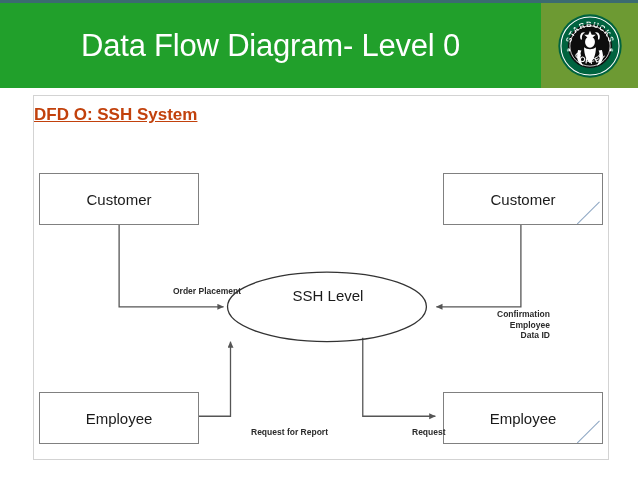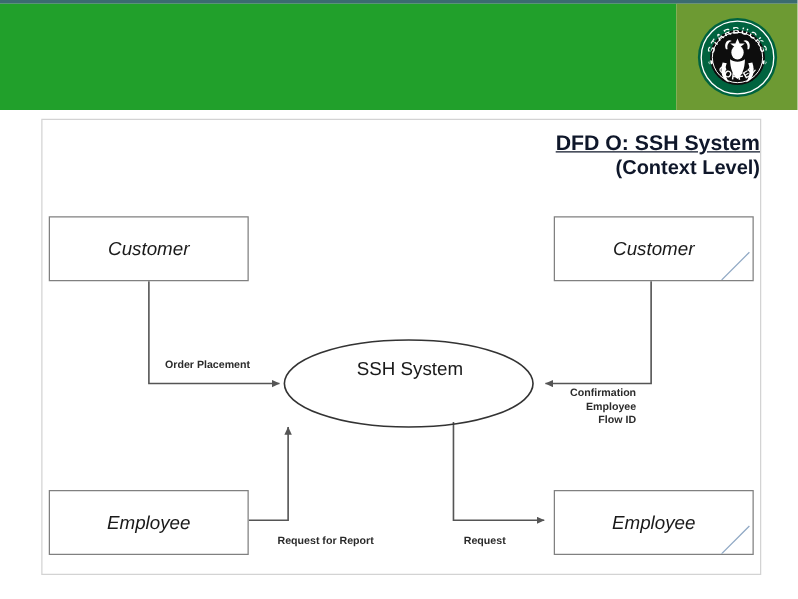--- a/index.html
+++ b/index.html
@@ -77,22 +77,22 @@
     left: 0;
     top: 0;
     width: 100%;
     height: 100%;
   }
 
   
   .dfd-title-1, .dfd-title-2 {
     position: absolute;
     width: 100%;
-    text-align: right;
-    color: #0f172a;
+    text-align: left;
+    color: #c2410c;
     font-weight: bold;
     white-space: nowrap;
   }
   .dfd-title-1 {
     top: 9px;
     font-size: 17px;
     text-decoration: underline;
   }
   .dfd-title-2 {
     top: 30px;
@@ -103,21 +103,20 @@
     position: absolute;
     box-sizing: border-box;
     border: 1.5px solid #808080;
     background: #ffffff;
     display: flex;
     align-items: center;
     justify-content: center;
     color: #1a1a1a;
     font-size: 15px;
     overflow: hidden;
-    font-style: italic;
   }
   .entity-box.top-left   { left: 5px;   top: 77px;  width: 160px; height: 52px; }
   .entity-box.top-right  { left: 409px; top: 77px;  width: 160px; height: 52px; }
   .entity-box.bot-left   { left: 5px;   top: 296px; width: 160px; height: 52px; }
   .entity-box.bot-right  { left: 409px; top: 296px; width: 160px; height: 52px; }
 
   .corner-fold {
     position: absolute;
     right: -1px;
     bottom: -1px;
@@ -148,31 +147,33 @@
     color: #1a1a1a;
   }
 
   .flow-label {
     position: absolute;
     color: #2b2b2b;
     font-size: 8.5px;
     font-weight: bold;
     white-space: nowrap;
     line-height: 1.25;
+    margin-left: 41px;
   }
   .flow-label.order-placement  { left: 98px;  top: 190px; }
   .flow-label.confirmation     { left: 422px; top: 213px; text-align: right; }
-  .flow-label.request-report   { left: 188px; top: 331px; }
+  .flow-label.request-report   { left: 176px; top: 331px; }
   .flow-label.report           { left: 337px; top: 331px; }
 </style>
 </head>
 <body>
 
 <div class="slide-header">
   <div class="header-band"></div>
+  <div class="header-title">Data Flow Diagram- Level 0</div>
 
   <div class="logo-panel">
     <svg width="66" height="66" viewBox="0 0 100 100">
       <circle cx="50" cy="50" r="48" fill="#00633f"></circle>
       <circle cx="50" cy="50" r="44" fill="none" stroke="#ffffff" stroke-width="1.6"></circle>
       <circle cx="50" cy="50" r="34" fill="#0d0d0d"></circle>
       <circle cx="50" cy="50" r="30.5" fill="none" stroke="#ffffff" stroke-width="1.2"></circle>
 
       <path id="arcTop" d="M 21,50 A 29,29 0 0 1 79,50" fill="none"></path>
       <path id="arcBot" d="M 23,50 A 27,27 0 0 0 77,50" fill="none"></path>
@@ -216,45 +217,44 @@
 
       <path d="M 165,322 L 197,322 L 197,247" marker-end="url(#arrow)"></path>
 
       <path d="M 330,243 L 330,322 L 403,322" marker-end="url(#arrow)"></path>
 
       <ellipse cx="294" cy="212" rx="100" ry="35" stroke="#333333"></ellipse>
     </g>
   </svg>
 
   <div class="dfd-title-1">DFD O: SSH System</div>
-  <div class="dfd-title-2">(Context Level)</div>
 
   <div class="entity-box top-left">
     <span>Customer</span>
   </div>
 
   <div class="entity-box top-right">
     <span>Customer</span>
     <span class="corner-fold"></span>
   </div>
 
   <div class="entity-box bot-left">
     <span>Employee</span>
   </div>
 
   <div class="entity-box bot-right">
     <span>Employee</span>
     <span class="corner-fold"></span>
   </div>
 
-  <div class="process-label">SSH System</div>
+  <div class="process-label">SSH Level</div>
 
   <div class="flow-label order-placement">Order Placement</div>
 
   <div class="flow-label confirmation">
     <div>Confirmation</div>
     <div>Employee</div>
-    <div>Flow ID</div>
+    <div>Data ID</div>
   </div>
 
   <div class="flow-label request-report">Request for Report</div>
   <div class="flow-label report">Request</div>
 </div>
 
 </body></html>

